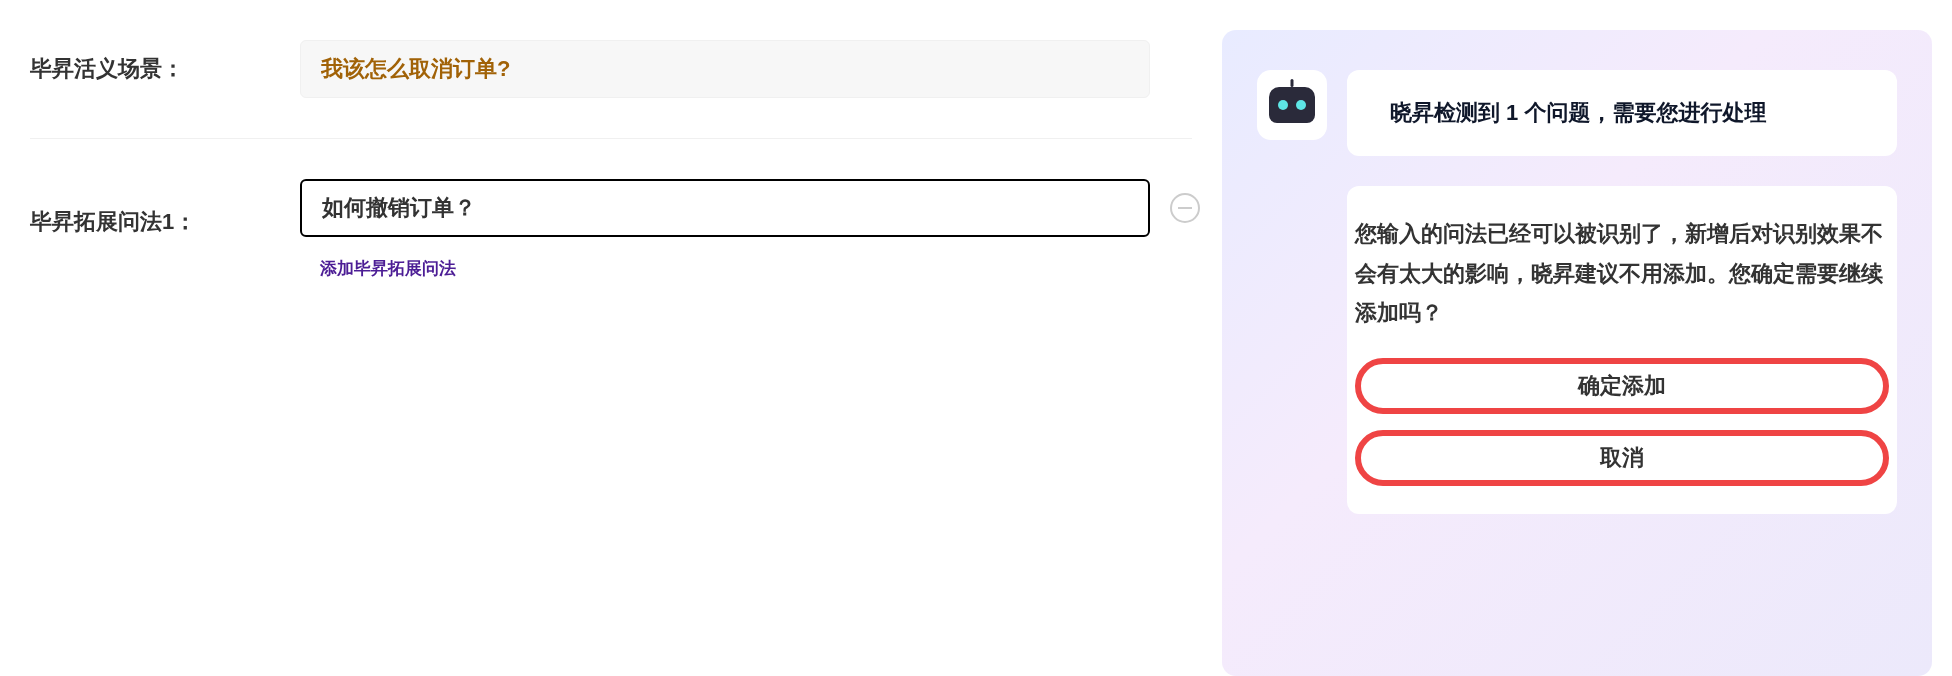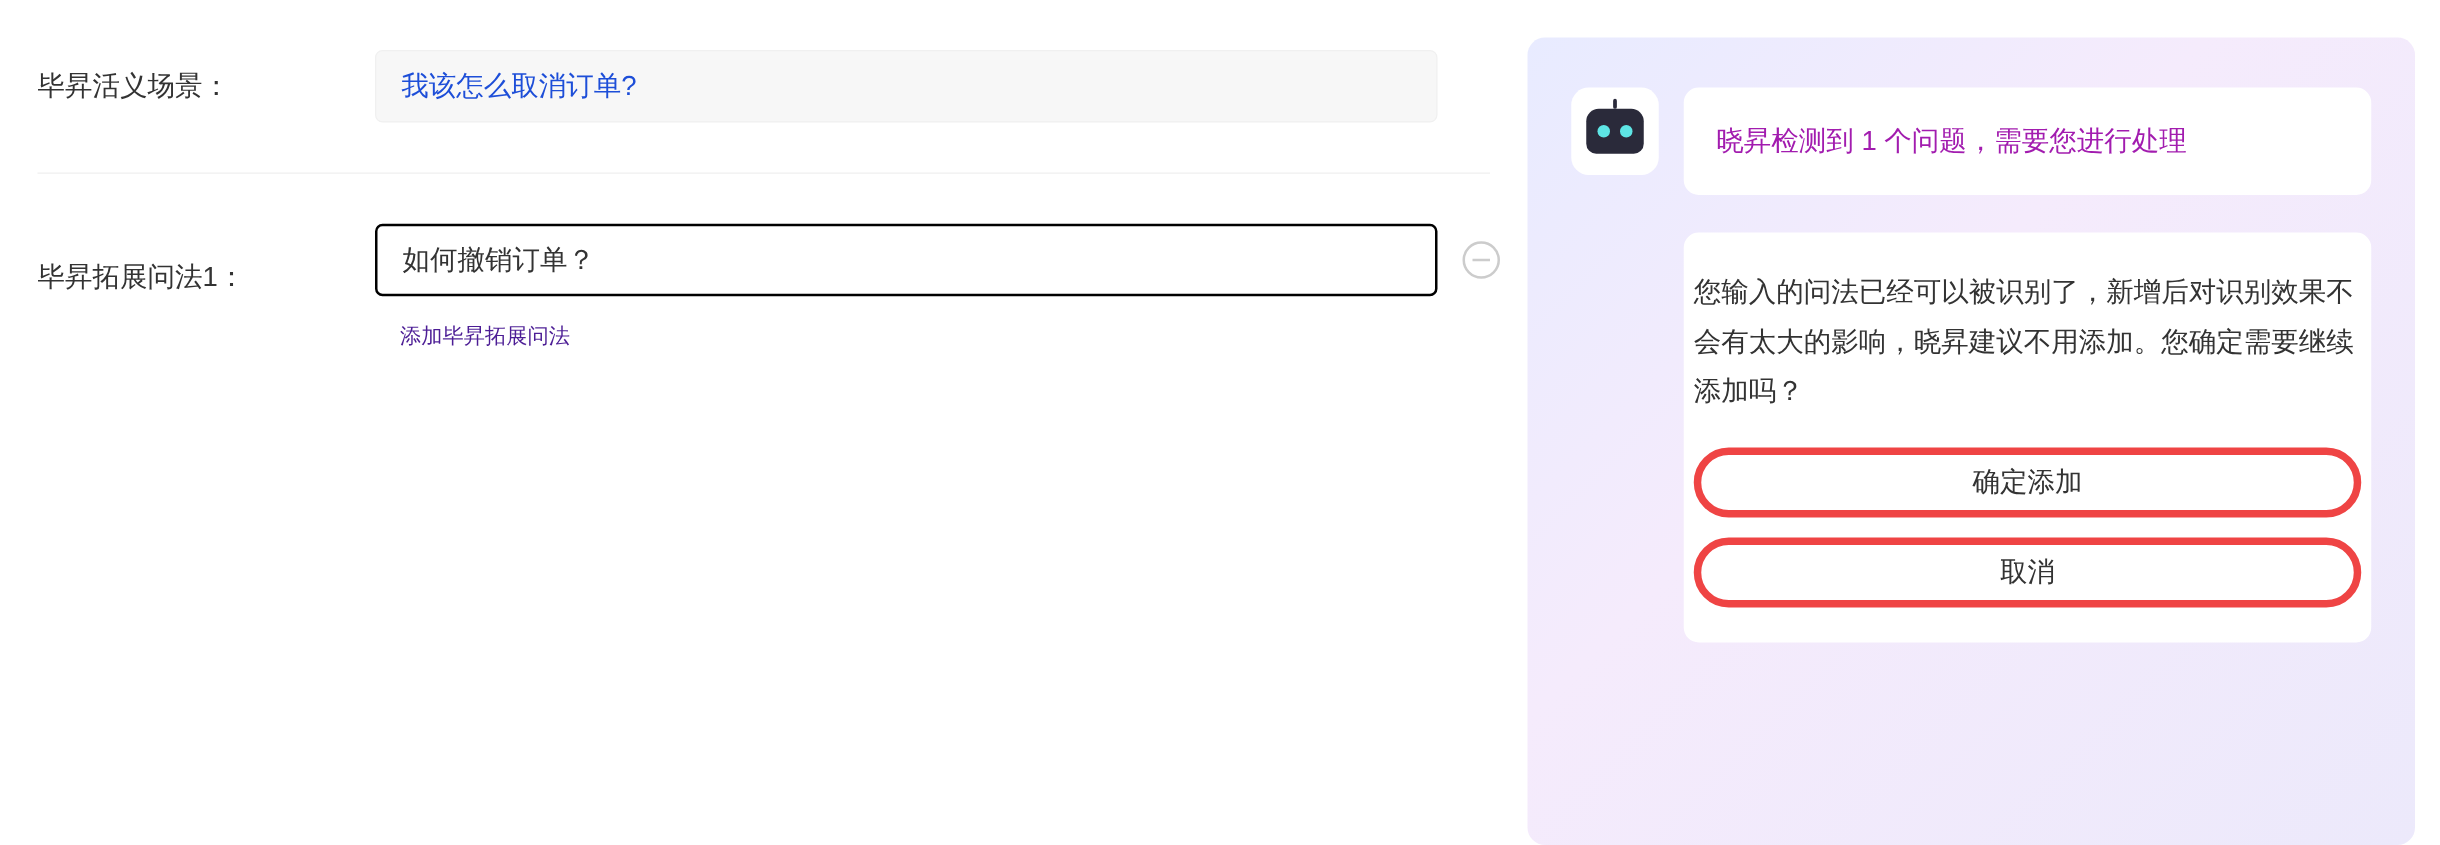--- a/index.html
+++ b/index.html
@@ -1,18 +1,19 @@
 <!DOCTYPE html>
 <html><head>
   <meta charset="utf-8">
   <style>
     * {
       margin: 0;
       padding: 0;
       box-sizing: border-box;
+      font-weight: bold;
     }
     body {
       font-family: -apple-system, BlinkMacSystemFont, "Segoe UI", "PingFang SC", "Microsoft YaHei", sans-serif;
       background: #ffffff;
       width: 1952px;
       height: 676px;
       position: relative;
     }
     .main-container {
       display: flex;
@@ -50,21 +51,21 @@
       padding: 0 20px;
       font-size: 22px;
       border: 1px solid #e5e5e5;
       border-radius: 6px;
       background: #f9f9f9;
       color: #333;
       outline: none;
     }
     .form-input.readonly {
       background: #f7f7f7;
-      color: #1d4ed8;
+      color: #a16207;
       border: 1px solid #f0f0f0;
     }
     .form-input.active {
       border: 2px solid #000000;
       background: #ffffff;
       color: #333;
     }
     .form-input::placeholder {
       color: #bbb;
     }
@@ -149,23 +150,23 @@
     .robot-eye {
       width: 10px;
       height: 10px;
       background: #5ee5e5;
       border-radius: 50%;
     }
     .assistant-title-card {
       flex: 1;
       background: #ffffff;
       border-radius: 12px;
-      padding: 28px 26px;
-      font-size: 22px;
-      color: #a21caf;
+      padding: 28px 43px;
+      font-size: 22px;
+      color: #0f172a;
     }
     .assistant-body-card {
       background: #ffffff;
       border-radius: 12px;
       padding: 28px 8px;
       margin-left: 90px;
       margin-top: 16px;
     }
     .assistant-message {
       font-size: 22px;

